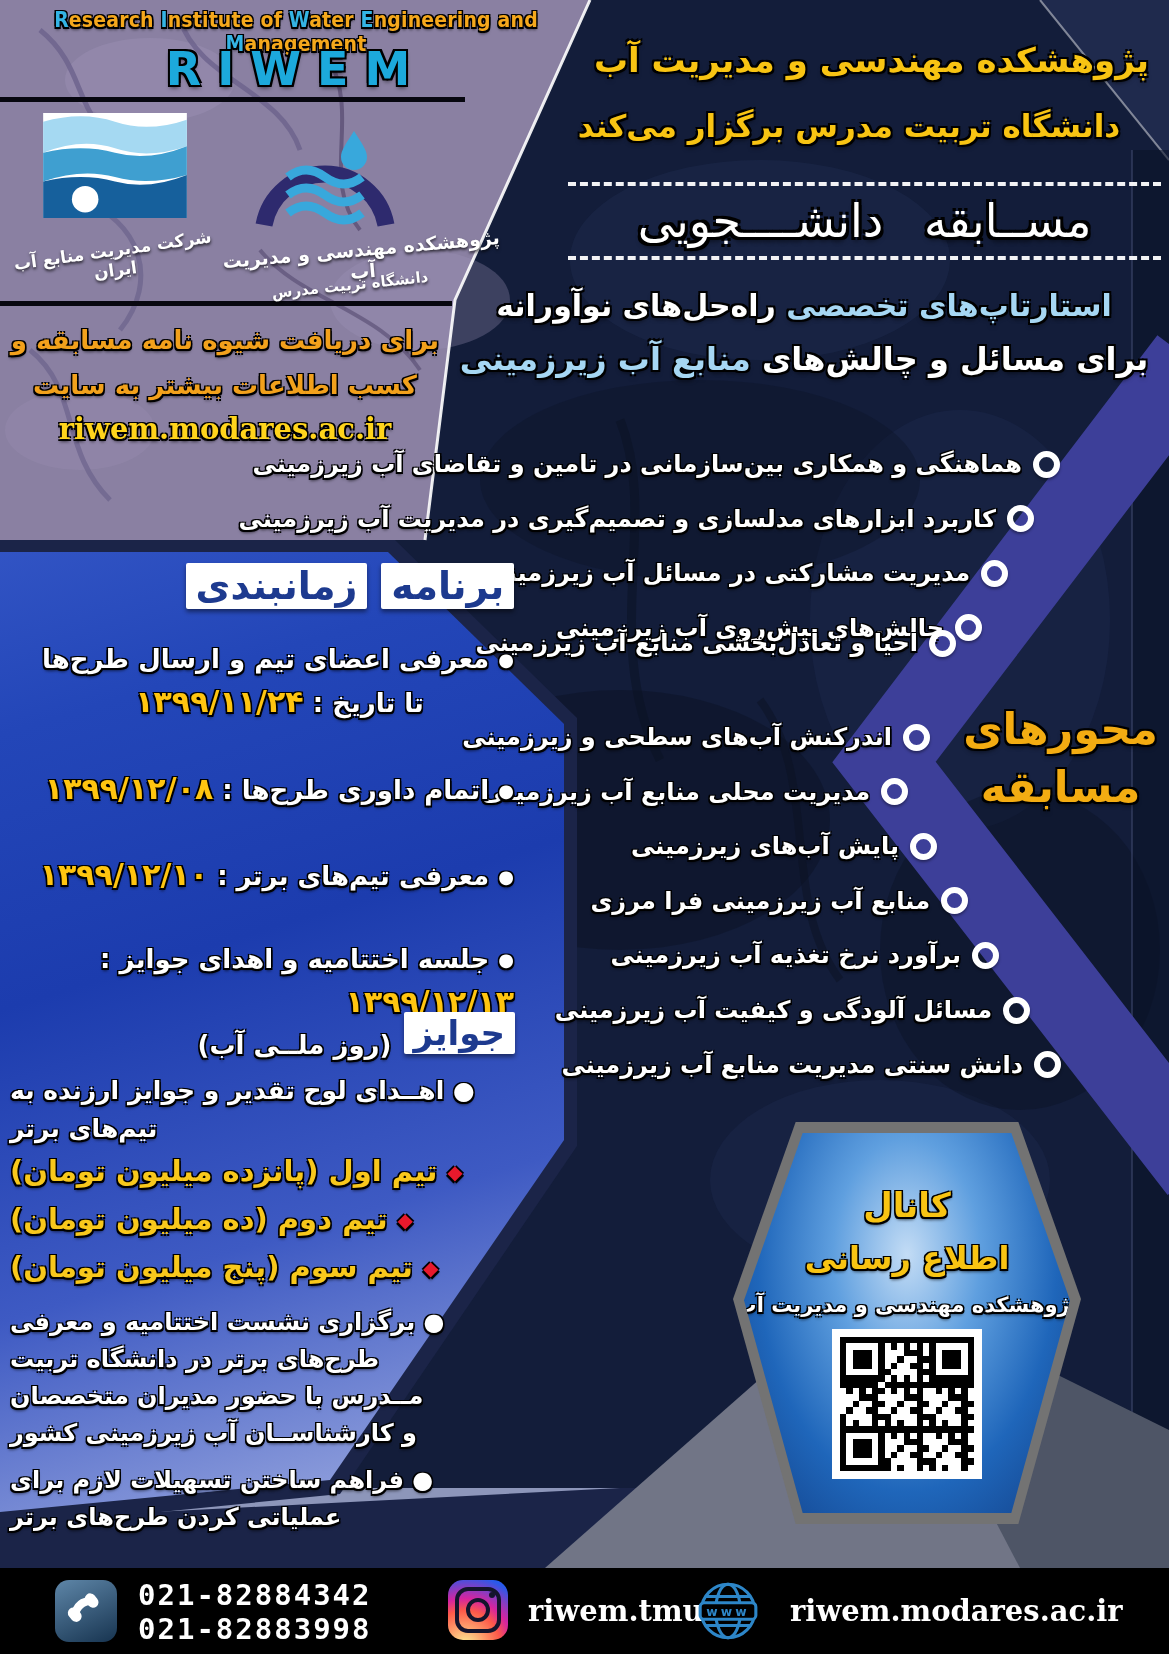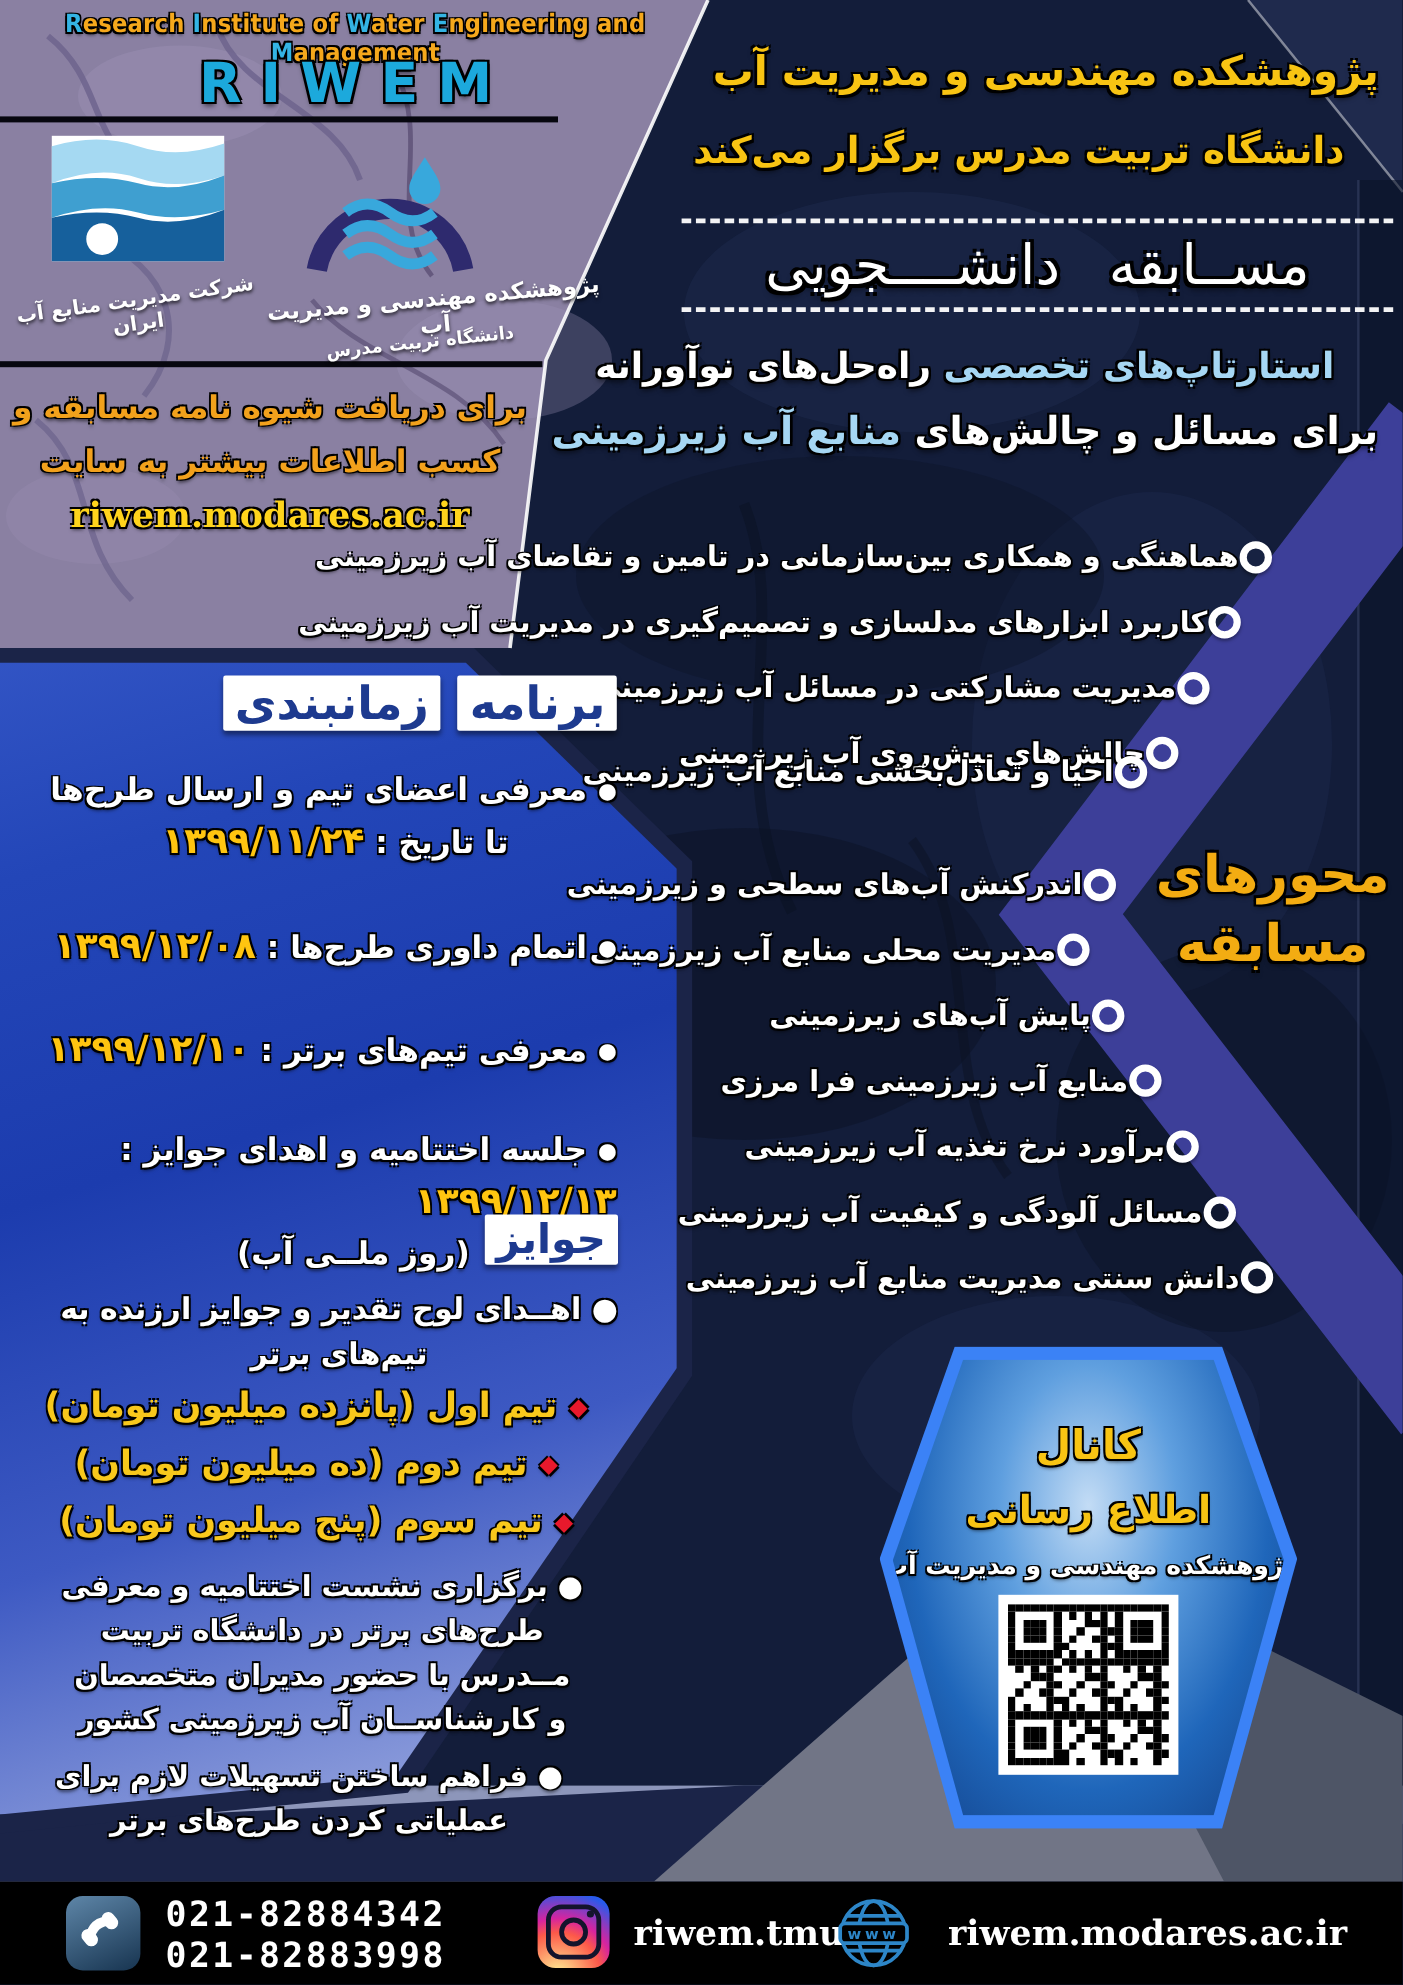--- a/index.html
+++ b/index.html
@@ -26,21 +26,21 @@
   
   .org1{right:10px;top:40px;width:575px;text-align:center;direction:rtl;font-size:34px;font-weight:700;color:#f8c413;z-index:10;}
   .org2{right:0px;top:108px;width:640px;text-align:center;direction:rtl;font-size:31px;font-weight:700;color:#f8c413;z-index:10;}
   .event-title{right:8px;top:182px;width:585px;text-align:center;direction:rtl;font-size:46px;font-weight:400;color:#fff;
        word-spacing:26px;border-top:4px dashed rgba(255,255,255,.95);border-bottom:4px dashed rgba(255,255,255,.95);
        padding:8px 4px;z-index:10;}
   .sub1{right:15px;top:288px;width:700px;text-align:center;direction:rtl;font-size:30px;font-weight:700;color:#fff;z-index:10;}
   .sub2{right:15px;top:340px;width:700px;text-align:center;direction:rtl;font-size:32px;font-weight:700;color:#fff;z-index:10;}
   .cyan{color:#a6d7f3;}
   
-  .topic-row{position:absolute;display:flex;direction:rtl;align-items:center;gap:1px;z-index:10;}
+  .topic-row{position:absolute;display:flex;direction:rtl;align-items:center;gap:11px;z-index:10;}
   .ring{width:15px;height:15px;border:6px solid #fff;border-radius:50%;flex-shrink:0;
         box-shadow:0 2px 3px rgba(0,0,0,.4);}
   .topic-text{font-size:24px;font-weight:700;color:#fff;white-space:nowrap;}
   .topics-heading{left:952px;top:700px;width:217px;text-align:center;direction:rtl;z-index:10;
         font-size:43px;font-weight:700;color:#f3ac12;line-height:58px;}
   
   .panel-border{left:0;top:0;width:600px;height:1654px;z-index:2;background:#1b2448;
      clip-path:polygon(0 540px,395px 540px,577px 718px,577px 1146px,340px 1494px,0 1528px);}
   .panel-fill{left:0;top:0;width:600px;height:1654px;z-index:3;
      background:linear-gradient(163deg,#e3e9fb 0%,#8b9de4 9%,#3a5ccb 24%,#2346b8 40%,#1c3cae 55%,#3e5ac3 72%,#93a2dd 88%,#ccd4f0 100%);
@@ -50,28 +50,28 @@
         box-shadow:0 3px 4px rgba(0,0,0,.45);}
   .sched-head{left:185px;top:563px;width:330px;font-size:38px;}
   .sched-list{left:15px;top:638px;width:505px;direction:rtl;text-align:right;z-index:10;}
   .sch-item{font-size:26px;line-height:42px;font-weight:700;color:#fff;padding-right:6px;}
   .sch-item .dot{font-size:18px;vertical-align:2px;}
   .sch-item .date{color:#ffc510;font-size:30px;}
   .sch-line2{text-align:center;padding-left:30px;}
   .sch-note{text-align:center;padding-left:60px;}
   .sch-m1{margin-bottom:44px;}.sch-m2{margin-bottom:42px;}.sch-m3{margin-bottom:40px;}
   .prize-head{left:300px;top:1012px;width:215px;font-size:34px;justify-content:flex-start;}
-  .prizes{left:10px;top:1072px;width:545px;direction:rtl;text-align:center;z-index:10;}
+  .prizes{left:10px;top:1072px;width:545px;direction:rtl;text-align:left;z-index:10;}
   .pz-intro{font-size:25px;line-height:38px;font-weight:700;color:#fff;}
   .pz-tier{font-size:29px;line-height:47px;font-weight:700;color:#f8c81c;padding-right:38px;}
   .pz-tier .dia{color:#e8192c;font-size:20px;margin-left:10px;vertical-align:2px;}
   .pz-note{font-size:24px;line-height:37px;font-weight:700;color:#fff;margin-top:12px;padding-right:28px;}
   .pz-note.second{padding-right:50px;margin-top:10px;}
   
-  .hex-outer{left:733px;top:1122px;width:348px;height:402px;z-index:4;background:#3b82f6;
+  .hex-outer{left:733px;top:1122px;width:348px;height:402px;z-index:4;background:#737373;
      clip-path:polygon(18% 0%,82% 0%,100% 44%,82% 100%,18% 100%,0% 44%);}
   .hex-inner{position:absolute;inset:11px;background:radial-gradient(ellipse at 50% 32%,#c3dcf5 0%,#5f9fdf 32%,#1f66ba 65%,#123f86 100%);
      clip-path:polygon(18% 0%,82% 0%,100% 44%,82% 100%,18% 100%,0% 44%);
      display:flex;flex-direction:column;align-items:center;}
   .ch1{margin-top:52px;font-size:34px;font-weight:700;color:#f8c413;direction:rtl;}
   .ch2{margin-top:14px;font-size:32px;font-weight:700;color:#f8c413;direction:rtl;}
   .ch3{margin-top:16px;font-size:21px;font-weight:700;color:#fff;direction:rtl;white-space:nowrap;}
   .qr{margin-top:12px;width:150px;height:150px;background:#fff;padding:8px;box-sizing:border-box;
       display:grid;grid-template-columns:repeat(21,1fr);grid-template-rows:repeat(21,1fr);}
   .qr span{display:block;}

